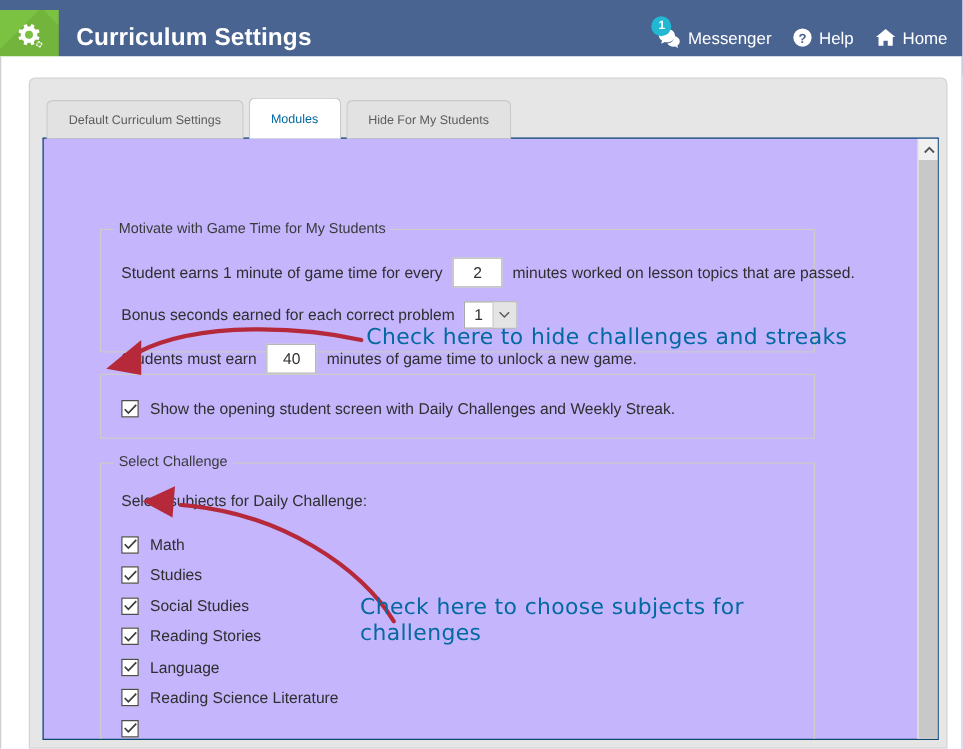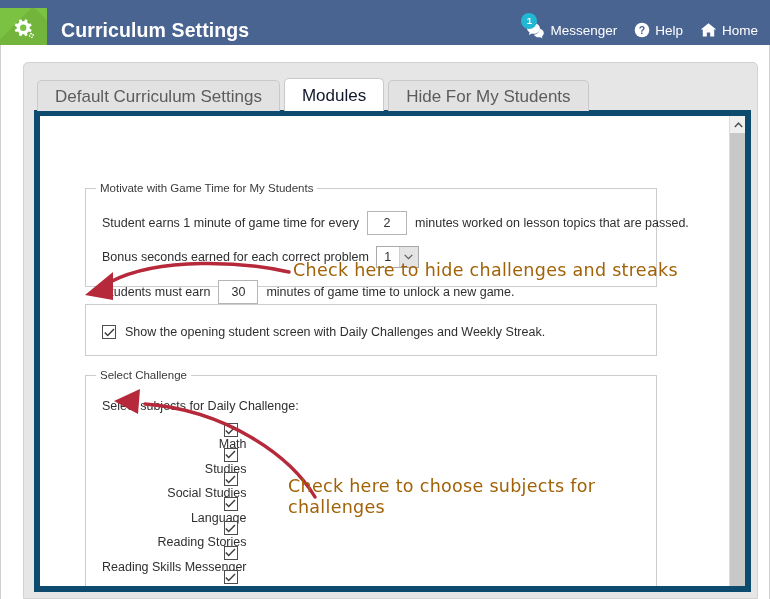--- a/index.html
+++ b/index.html
@@ -71,43 +71,43 @@
 
   
   .tabs {
     position:absolute; left:13px; top:15px;
     display:flex; align-items:flex-end; height:33px;
     z-index:4;
   }
   .tab {
     height:31px; line-height:31px;
     padding:0 17px;
-    font-size:17px; color:#5c5c5c;
+    font-size:10px; color:#5c5c5c;
     background:#e2e2e2;
     border:1px solid #c9c9c9;
     border-bottom:none;
     border-radius:5px 5px 0 0;
     margin-right:4px;
     cursor:pointer; white-space:nowrap;
     text-align:right;
   }
   .tab.active {
     background:#ffffff;
     height:33px; line-height:33px;
-    color:#0f172a;
+    color:#0369a1;
     border-color:#c9c9c9;
     position:relative; z-index:6;
   }
 
   
   .content-card {
     position:absolute; left:10px; top:47px;
     width:717px; height:482px;
-    background:#ffffff;
-    border:6px solid #0c4a6e;
+    background:#c4b5fd;
+    border:1px solid #0c4a6e;
     overflow:hidden;
   }
   .content-inner {
     position:absolute; left:0; top:0;
     width:700px; height:482px;
     padding:10px 0 0 0;
   }
 
   
   .scrollbar {
@@ -193,31 +193,31 @@
   .g2-cb { position:absolute; left:16px; top:20px; }
 
   .g3-label {
     position:absolute; left:16px; top:18px;
     font-size:12.5px; color:#2f2f2f;
   }
   .subj-list {
     position:absolute; left:16px; top:42px;
     display:flex; flex-direction:column; gap:0;
   }
-  .subj-list .cb-row { height:24.5px;flex-direction:column; }
+  .subj-list .cb-row { height:24.5px; }
 
   
   .anno-layer {
     position:absolute; left:0; top:0;
     width:770px; height:599px;
     pointer-events:none; z-index:30;
   }
   .anno-text {
     position:absolute;
-    color:#a16207;
+    color:#0369a1;
     font-family:"DejaVu Sans", sans-serif;
     font-size:17.5px;
     line-height:21px;
     white-space:pre;
     letter-spacing:0.3px;
   }
   .a1 { left:293px; top:260px; }
   .a2 { left:288px; top:476px; }
 </style>
 </head>
@@ -297,21 +297,21 @@
               <span class="arw">
                 <svg width="9" height="6" viewBox="0 0 9 6">
                     <path d="M0.7 0.8L4.5 4.6L8.3 0.8" stroke="#5a5a5a" stroke-width="1.2" fill="none"></path>
                   </svg>
               </span>
             </span>
           </div>
 
           <div class="row r3">
             <span>Students must earn</span>
-            <span class="txtbox">30</span>
+            <span class="txtbox">40</span>
             <span>minutes of game time to unlock a new game.</span>
           </div>
         </fieldset>
 
         <fieldset class="group g2">
           <div class="cb-row g2-cb">
             <span class="cbox">
               <svg width="11" height="9" viewBox="0 0 11 9">
                 <path d="M0.8 4.4L3.7 7.4L10.0 0.9" stroke="#3c3c3c" stroke-width="1.4" fill="none"></path>
               </svg>
@@ -353,39 +353,39 @@
               </span>
               <span>Social Studies</span>
             </div>
 
             <div class="cb-row">
               <span class="cbox">
                 <svg width="11" height="9" viewBox="0 0 11 9">
                     <path d="M0.8 4.4L3.7 7.4L10.0 0.9" stroke="#3c3c3c" stroke-width="1.4" fill="none"></path>
                   </svg>
               </span>
+              <span>Reading Stories</span>
+            </div>
+
+            <div class="cb-row">
+              <span class="cbox">
+                <svg width="11" height="9" viewBox="0 0 11 9">
+                    <path d="M0.8 4.4L3.7 7.4L10.0 0.9" stroke="#3c3c3c" stroke-width="1.4" fill="none"></path>
+                  </svg>
+              </span>
               <span>Language</span>
             </div>
 
             <div class="cb-row">
               <span class="cbox">
                 <svg width="11" height="9" viewBox="0 0 11 9">
                     <path d="M0.8 4.4L3.7 7.4L10.0 0.9" stroke="#3c3c3c" stroke-width="1.4" fill="none"></path>
                   </svg>
               </span>
-              <span>Reading Stories</span>
-            </div>
-
-            <div class="cb-row">
-              <span class="cbox">
-                <svg width="11" height="9" viewBox="0 0 11 9">
-                    <path d="M0.8 4.4L3.7 7.4L10.0 0.9" stroke="#3c3c3c" stroke-width="1.4" fill="none"></path>
-                  </svg>
-              </span>
-              <span>Reading Skills Messenger</span>
+              <span>Reading Science Literature</span>
             </div>
 
             <div class="cb-row">
               <span class="cbox">
                 <svg width="11" height="9" viewBox="0 0 11 9">
                     <path d="M0.8 4.4L3.7 7.4L10.0 0.9" stroke="#3c3c3c" stroke-width="1.4" fill="none"></path>
                   </svg>
               </span>
             </div>
 

